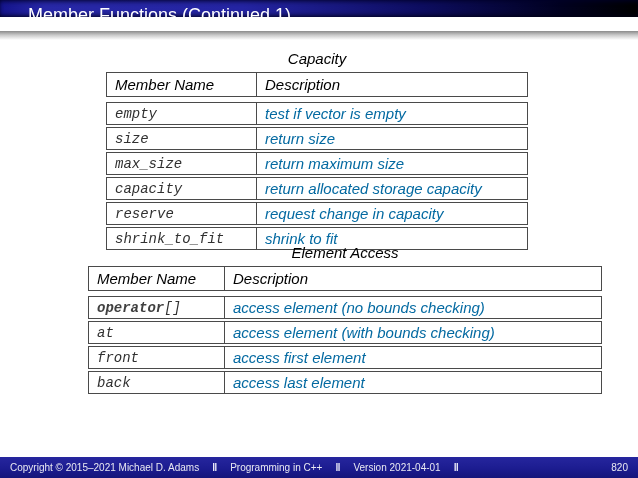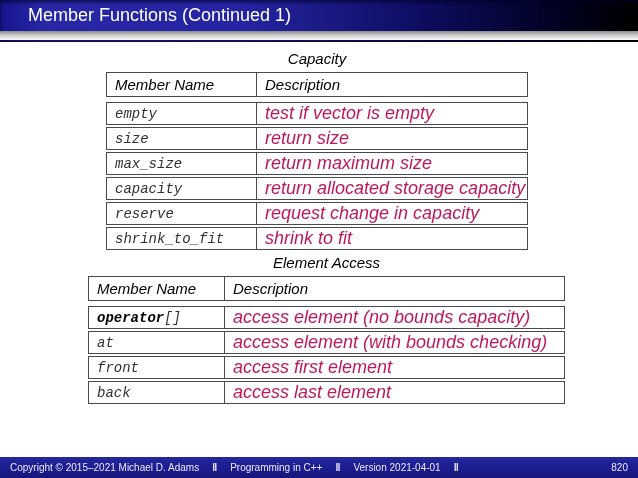--- a/index.html
+++ b/index.html
@@ -4,21 +4,21 @@
 <style>
   html,body { margin:0; padding:0; background:#fff; }
   .slide {
     position:relative; width:638px; height:478px; overflow:hidden;
     background:#ffffff; font-family:"Liberation Sans", sans-serif;
     -webkit-font-smoothing:antialiased;
   }
 
   
   .frametitle {
-    position:absolute; top:0; left:0; width:100%; height:42px;
+    position:absolute; top:0; left:0; width:100%; height:17px;
     background:linear-gradient(to right,
       #14148c 0%, #2828a6 7%, #2424a2 38%, #0d0d60 66%, #010120 88%, #000000 100%);
     box-shadow: inset 0 3px 5px -2px #000028, inset 0 -3px 5px -2px #000014;
     box-sizing:border-box;
     color:#ffffff; font-size:18px; line-height:31px;
     padding-left:28px; white-space:nowrap;
   }
   .frametitle-shadow {
     position:absolute; top:31px; left:0; width:100%; height:9px;
     background:linear-gradient(to bottom, #8a8a8a 0%, #c9c9c9 45%, #ffffff 100%);
@@ -35,31 +35,31 @@
     height:23px; box-sizing:border-box;
   }
   .t-row + .t-row { margin-top:2px; }
   .t-head { height:25px; margin-bottom:5px; }
   .c-name {
     border-right:1px solid #4a4a4a; padding:0 8px; box-sizing:border-box;
     flex:0 0 auto; display:flex; align-items:center; overflow:hidden;
   }
   .c-desc {
     padding:0 8px; flex:1 1 auto; display:flex; align-items:center;
-    font-size:18px; color:#be185d; white-space:nowrap; overflow:hidden;
+    font-size:15px; color:#0369a1; white-space:nowrap; overflow:hidden;
   }
   .t-head .c-name, .t-head .c-desc { font-size:15px; color:#000; }
   .mono {
     font-family:"Liberation Mono", monospace; font-size:14px; color:#303030;
     white-space:pre;
   }
-  .mono-bold { font-weight:bold; color:#000000; }
+  .mono-bold { font-weight:bold; color:#404040; }
   .tbl-capacity { left:106px; top:51px; width:422px; }
   .tbl-capacity .c-name { width:150px; }
-  .tbl-element  { left:88px; top:255px; width:477px; }
+  .tbl-element  { left:88px; top:245px; width:514px; }
   .tbl-element  .c-name { width:136px; }
 
   
   .footline {
     position:absolute; bottom:0; left:0; width:100%; height:21px;
     background:linear-gradient(to bottom, #26269e 0%, #1c1c90 55%, #15157a 100%);
     color:#e9e9f2; font-size:10px;
     display:flex; align-items:center;
     padding:0 10px; box-sizing:border-box; white-space:nowrap;
   }
@@ -111,21 +111,21 @@
   </div>
 
   <div class="tbl tbl-element">
     <div class="tbl-title">Element Access</div>
     <div class="t-row t-head">
       <div class="c-name">Member Name</div>
       <div class="c-desc">Description</div>
     </div>
     <div class="t-row">
       <div class="c-name mono"><span class="mono-bold">operator</span><span>[]</span></div>
-      <div class="c-desc">access element (no bounds capacity)</div>
+      <div class="c-desc">access element (no bounds checking)</div>
     </div>
     <div class="t-row">
       <div class="c-name mono"><span class="mono-bold"></span><span>at</span></div>
       <div class="c-desc">access element (with bounds checking)</div>
     </div>
     <div class="t-row">
       <div class="c-name mono"><span class="mono-bold"></span><span>front</span></div>
       <div class="c-desc">access first element</div>
     </div>
     <div class="t-row">

